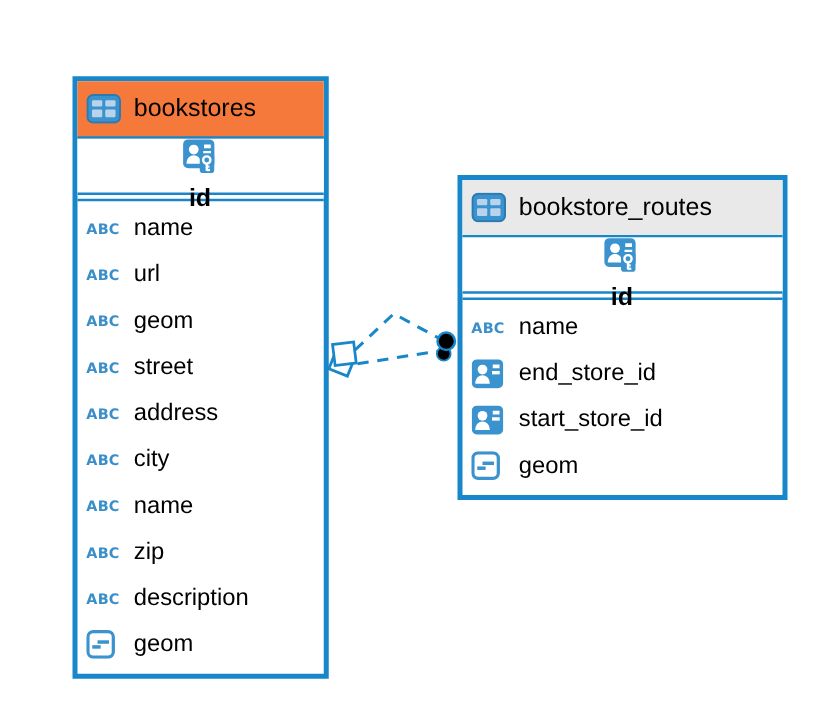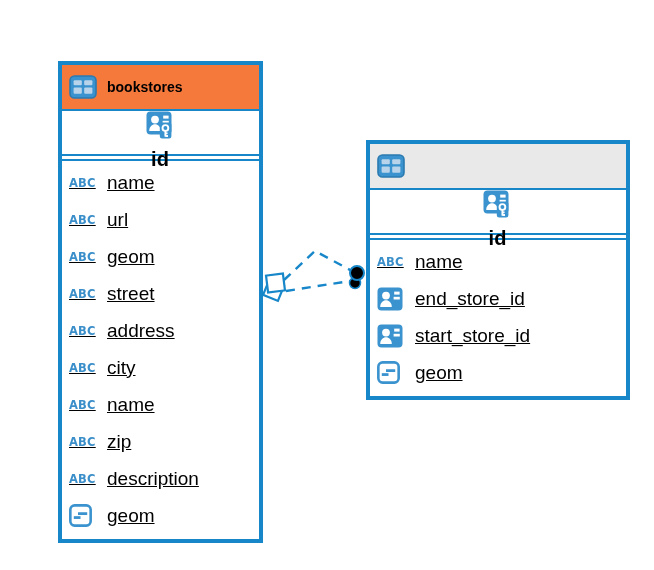--- a/index.html
+++ b/index.html
@@ -20,38 +20,36 @@
     background:#ffffff;
   }
   .er-table.t-bookstores { left:58px;  top:61px;  width:205px; }
   .er-table.t-routes     { left:366px; top:140px; width:264px; }
 
   .er-header {
     height:44px;
     display:flex; align-items:center;
     gap:9px; padding:0 8px 0 7px;
     border-bottom:2px solid #1787C9;
-    font-size:14px; color:#000;
+    font-size:20px; color:#000;
     white-space:nowrap;
-    font-weight:bold;
   }
   .er-pk-row {
     height:43px;
     display:flex; align-items:center;
     gap:9px; padding:0 8px 0 7px;
     border-bottom:2px solid #1787C9;
     font-size:20px; font-weight:bold; color:#000;
     background:#fff;
     flex-direction:column;
   }
   .er-cols {
     margin-top:3px;                 
     border-top:2px solid #1787C9;
     padding:3px 0 5px 0;
-    text-decoration:underline;
   }
   .er-col-row {
     height:37px;
     display:flex; align-items:center;
     gap:9px; padding:0 8px 0 7px;
     font-size:19px; color:#000;
     white-space:nowrap;
   }
   .icon-slot {
     width:29px; min-width:29px;
@@ -179,20 +177,21 @@
     <div class="er-header" style="background: rgb(233, 233, 233);">
       <span class="icon-slot">
           <svg width="28" height="24" viewBox="0 0 28 24">
        <rect x="1" y="1" width="26" height="22" rx="4.5" fill="#3A92CE" stroke="#2B7AB0" stroke-width="1.6"></rect>
        <rect x="4.6" y="5.2" width="8.2" height="5" rx="1" fill="#B9D4EA"></rect>
        <rect x="15.2" y="5.2" width="8.2" height="5" rx="1" fill="#B9D4EA"></rect>
        <rect x="4.6" y="12.6" width="8.2" height="6.2" rx="1" fill="#B9D4EA"></rect>
        <rect x="15.2" y="12.6" width="8.2" height="6.2" rx="1" fill="#B9D4EA"></rect>
      </svg>
         </span>
+      <span>bookstore_routes</span>
     </div>
     <div class="er-pk-row">
       <span class="icon-slot pk-slot">
           <svg width="26" height="28" viewBox="0 0 26 28">
        <rect x="0.5" y="0.5" width="25" height="23" rx="4" fill="#3A92CE"></rect>
        <circle cx="9" cy="8.6" r="3.9" fill="#fff"></circle>
        <path d="M3.2 20 c0 -4.6 3 -6.8 5.8 -6.8 s5.8 2.2 5.8 6.8 z" fill="#fff"></path>
        <rect x="17.2" y="4.6" width="5.4" height="3" fill="#fff"></rect>
        <rect x="16.6" y="9.8" width="6.2" height="2.7" fill="#fff"></rect>
        <rect x="13.8" y="11.6" width="11.6" height="15.8" rx="2.5" fill="#3A92CE"></rect>

